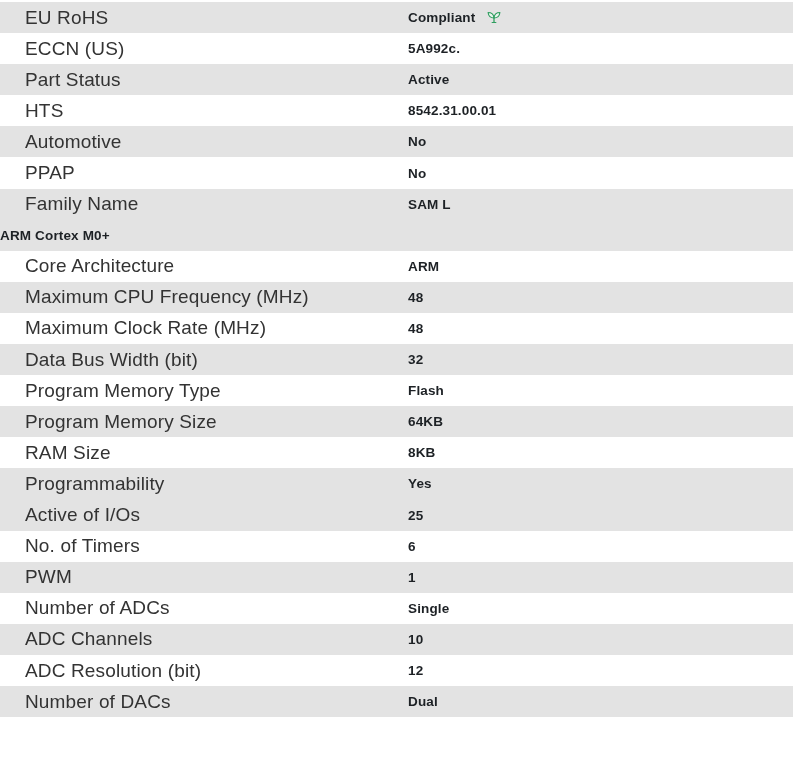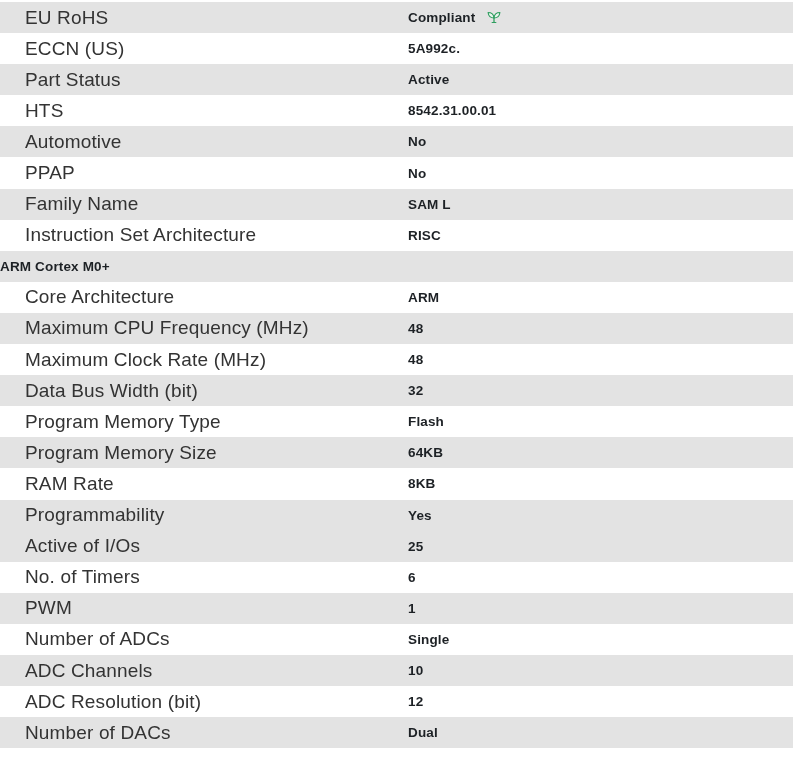--- a/index.html
+++ b/index.html
@@ -109,26 +109,20 @@
     </div>
   </div>
 
   <div class="spec-row shaded">
     <div class="spec-label">Family Name</div>
     <div class="spec-value">
       <span>SAM L</span>
     </div>
   </div>
 
-  <div class="spec-row">
-    <div class="spec-label">Instruction Set Architecture</div>
-    <div class="spec-value">
-      <span>RISC</span>
-    </div>
-  </div>
 
   <div class="spec-row shaded">
     <div class="spec-value">
       <span>ARM Cortex M0+</span>
     </div>
   </div>
 
   <div class="spec-row">
     <div class="spec-label">Core Architecture</div>
     <div class="spec-value">
@@ -165,21 +159,21 @@
   </div>
 
   <div class="spec-row shaded">
     <div class="spec-label">Program Memory Size</div>
     <div class="spec-value">
       <span>64KB</span>
     </div>
   </div>
 
   <div class="spec-row">
-    <div class="spec-label">RAM Rate</div>
+    <div class="spec-label">RAM Size</div>
     <div class="spec-value">
       <span>8KB</span>
     </div>
   </div>
 
   <div class="spec-row shaded">
     <div class="spec-label">Programmability</div>
     <div class="spec-value">
       <span>Yes</span>
     </div>

